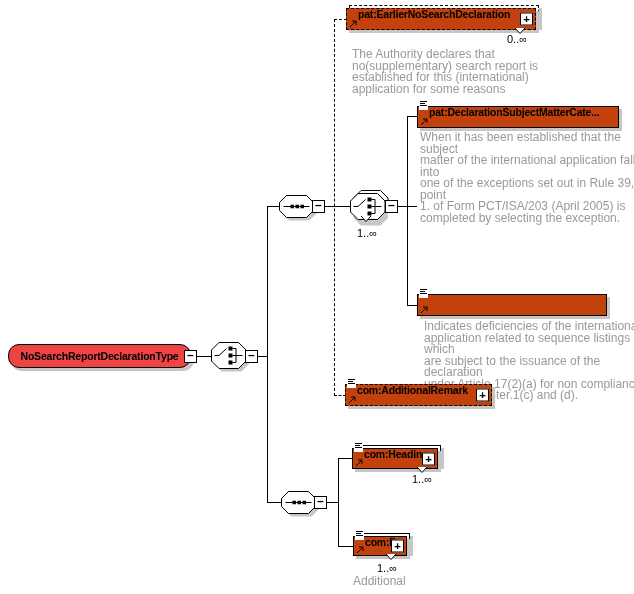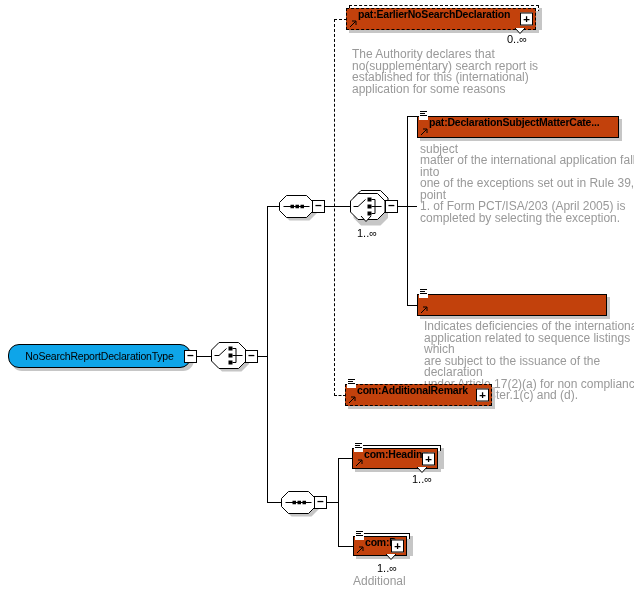--- a/index.html
+++ b/index.html
@@ -28,23 +28,23 @@
   .plusbox{position:absolute;right:2px;top:50%;transform:translateY(-50%);
            width:13px;height:13px;box-sizing:border-box;border:1px solid #000;background:#fff;
            font:bold 11px/10px "DejaVu Sans Mono",monospace;text-align:center;color:#000;z-index:3;}
   .chevron{position:absolute;z-index:5;line-height:0;}
 
   
   .pmbox{position:absolute;width:13px;height:13px;box-sizing:border-box;border:1px solid #000;background:#fff;
          font:bold 11px/10px "DejaVu Sans Mono",monospace;text-align:center;color:#000;z-index:6;}
 
   
-  .root-box{position:absolute;background:#0ea5e9;border:1px solid #000;border-radius:11px;
+  .root-box{position:absolute;background:#ef4444;border:1px solid #000;border-radius:11px;
             box-shadow:3px 3px 0 #c6c6c6;box-sizing:border-box;display:flex;align-items:center;justify-content:center;
-            font-weight:normal;font-size:10.5px;letter-spacing:-0.2px;color:#000;z-index:2;}
+            font-weight:bold;font-size:10.5px;letter-spacing:-0.2px;color:#000;z-index:2;}
 
   .comp{position:absolute;z-index:2;line-height:0;}
   .comp .shadow{fill:#c6c6c6;stroke:none;}
   .comp .shape{fill:#fff;stroke:#000;stroke-width:1;}
   .comp .glyph{fill:none;stroke:#000;stroke-width:1;}
   .comp .bead{fill:#000;stroke:none;}
 
   .card{position:absolute;font-size:11px;color:#000;text-align:center;z-index:6;white-space:nowrap;}
   .doc{position:absolute;font-size:12px;line-height:11.5px;color:#999;white-space:pre-line;z-index:1;}
 </style>
@@ -146,21 +146,21 @@
     <svg class="chevron" style="left:168px;bottom:-5px" width="12" height="7" viewBox="0 0 12 7">
       <path d="M1 0 L6 5.5 L11 0" fill="#fff" stroke="#000" stroke-width="1"></path>
     </svg>
   </div>
   <div class="card" style="left:500px;top:33px;width:34px">0..∞</div>
   <div class="doc" style="left:352px;top:49px;width:195px">The Authority declares that
 no(supplementary) search report is
 established for this (international)
 application for some reasons</div>
 
-  <div class="el" style="left:417px;top:116px;width:202px;height:22px">
+  <div class="el" style="left:417px;top:106px;width:202px;height:22px">
     <div class="el-box">
       <span class="ref-arrow">
         <svg width="9" height="9" viewBox="0 0 9 9">
             <path d="M1 8 L6.5 2.5 M3 2 H7 V6" fill="none" stroke="#000"></path>
           </svg>
       </span>
       <span class="el-label">pat:DeclarationSubjectMatterCate...</span>
     </div>
     <span class="ann-icon">
       <svg width="10" height="11" viewBox="0 0 10 11">

